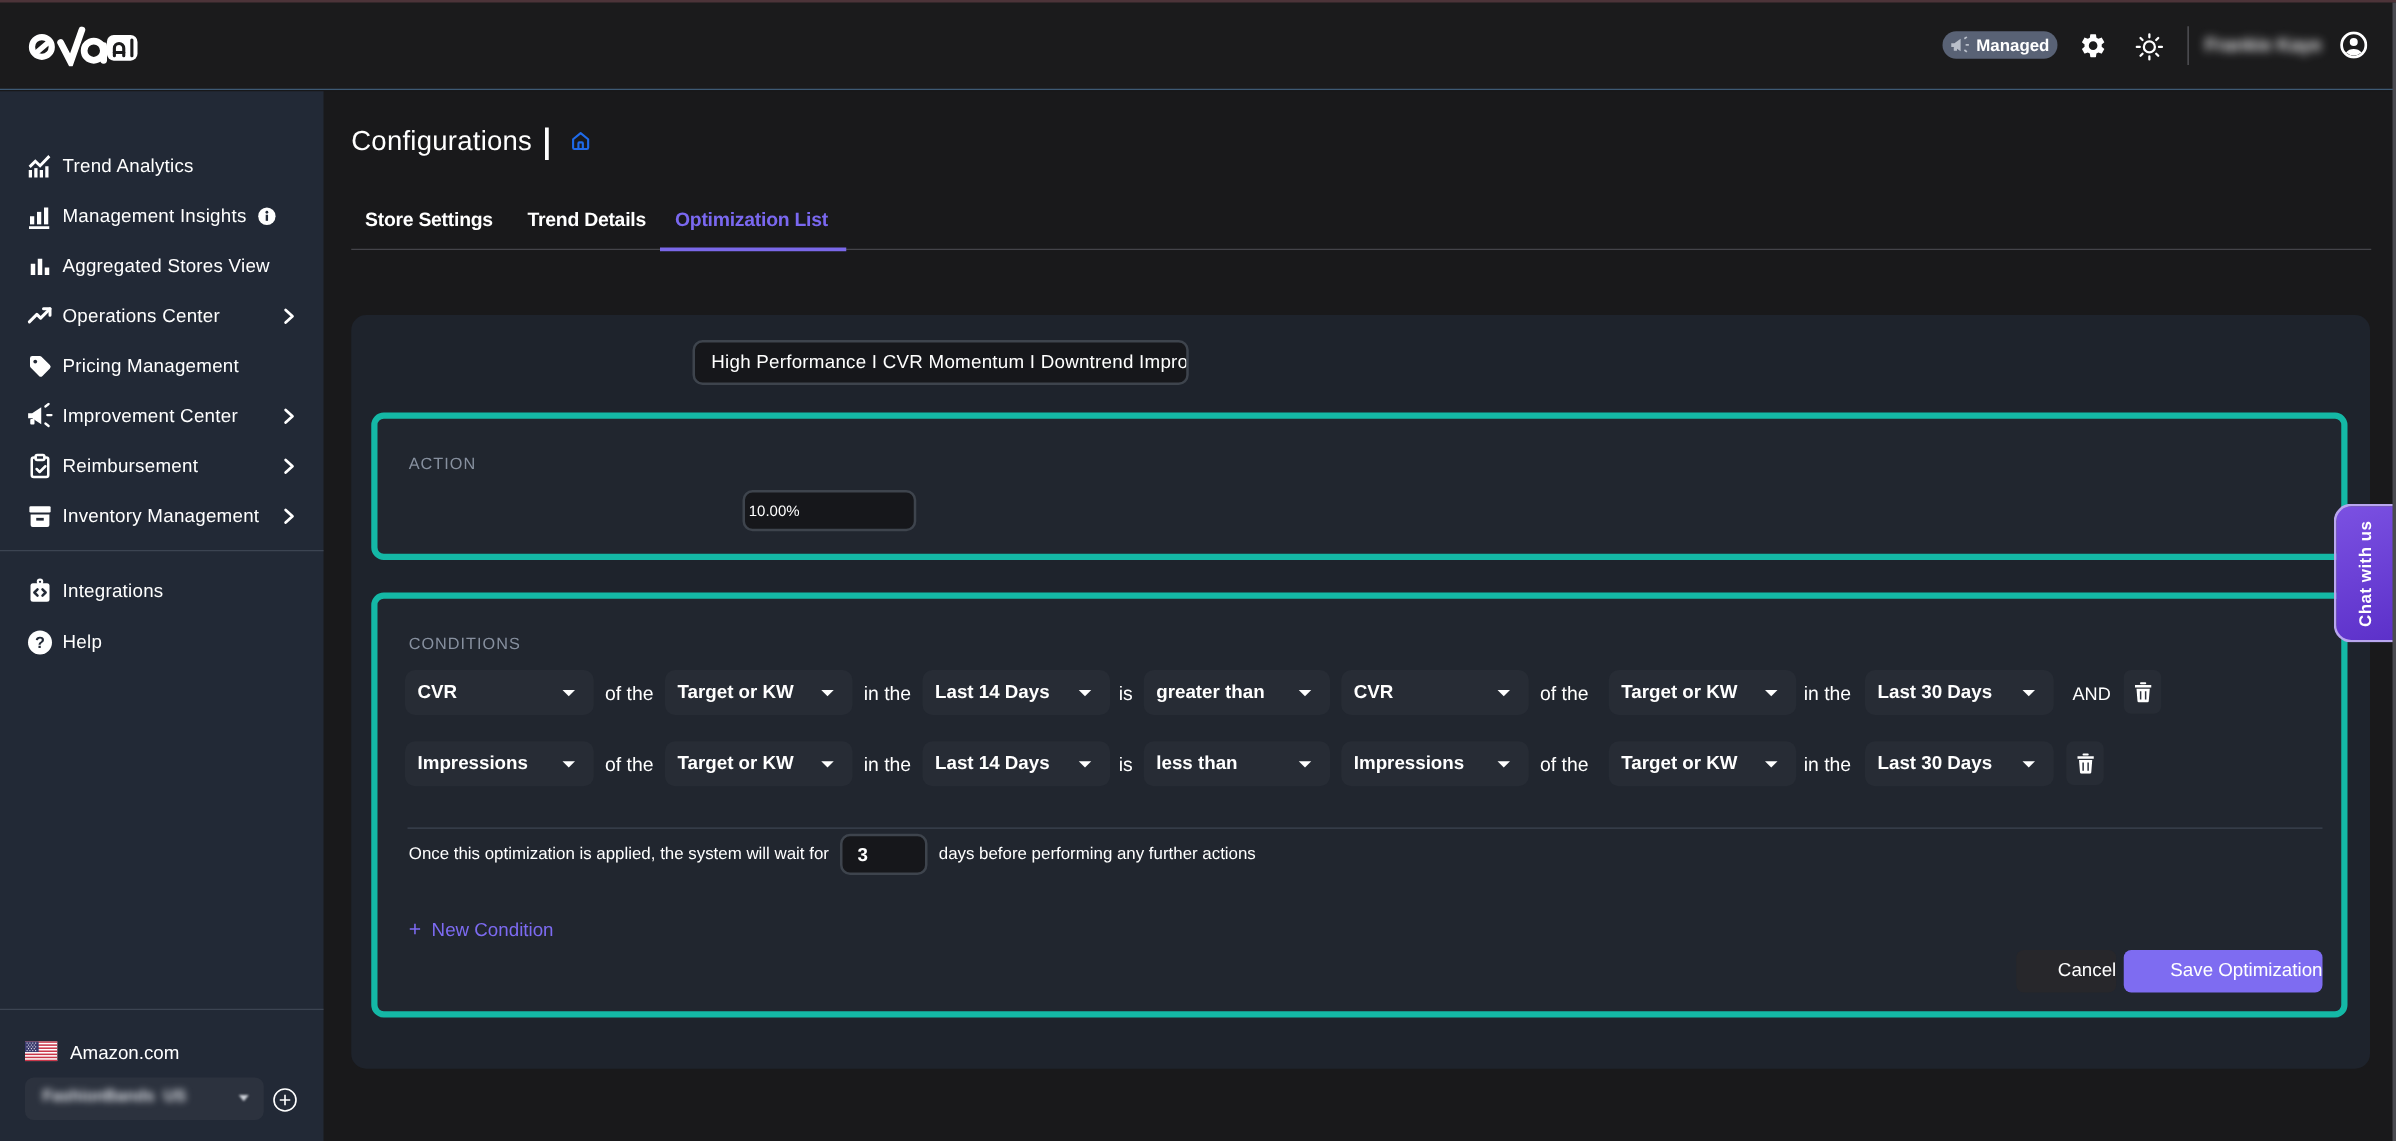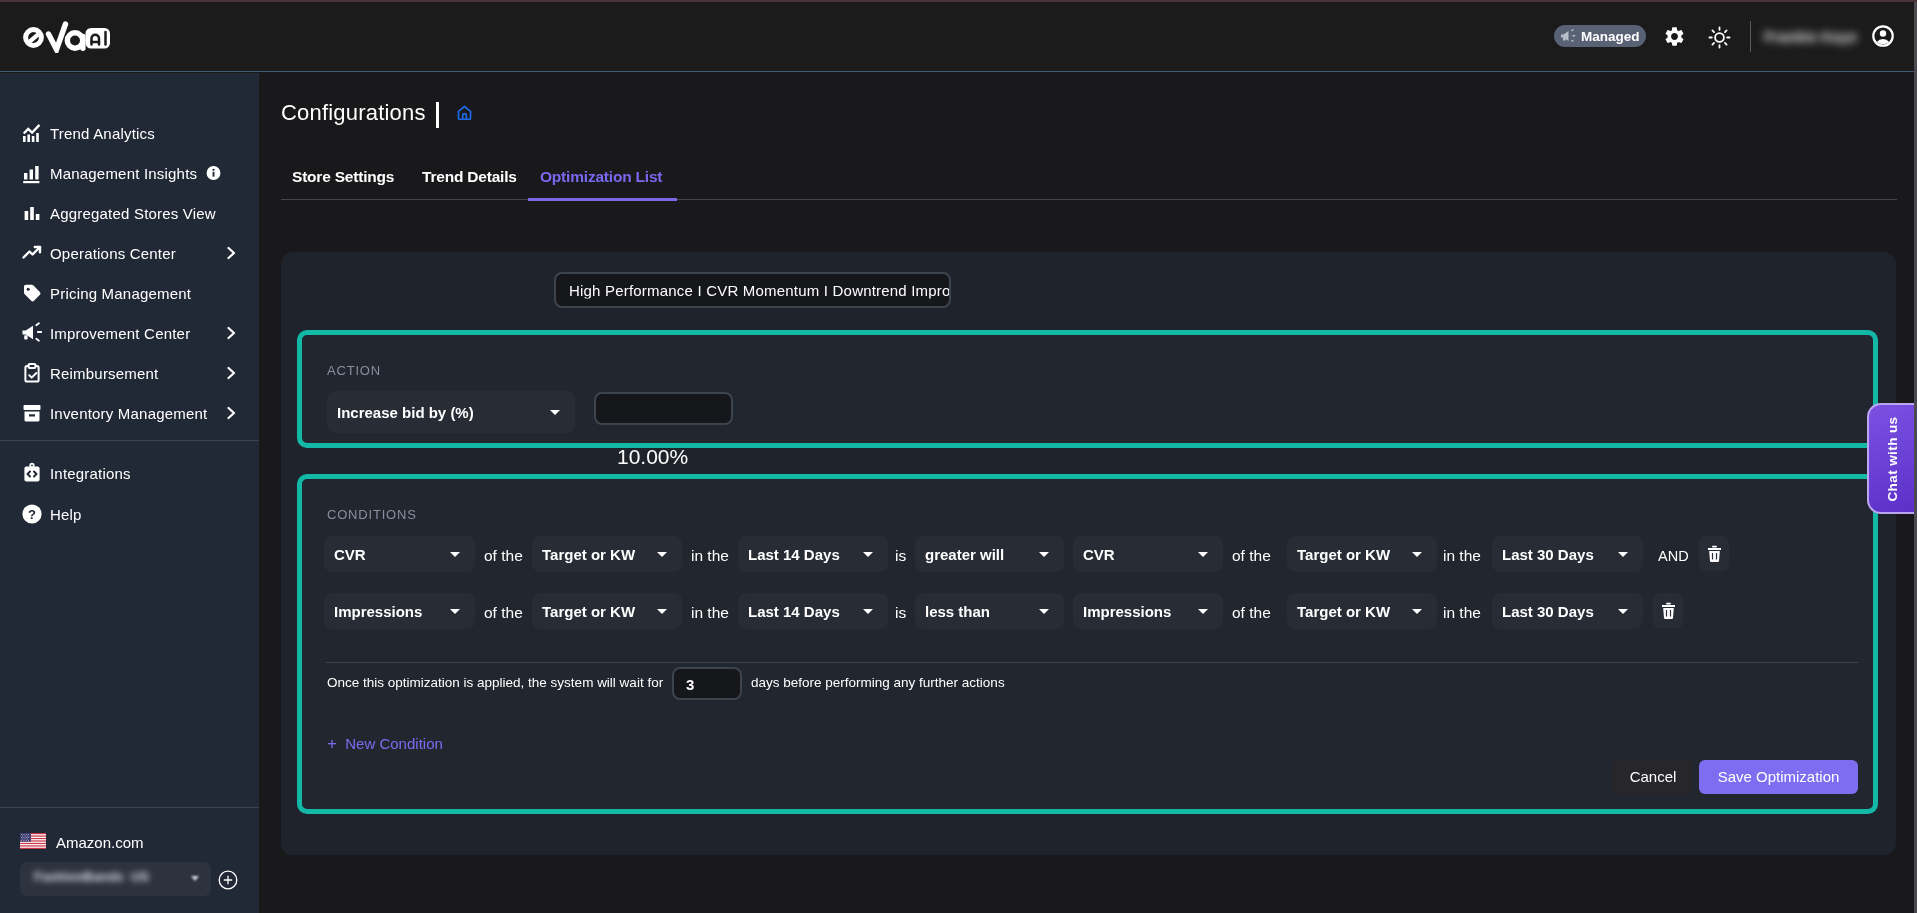--- a/index.html
+++ b/index.html
@@ -25,21 +25,21 @@
   #container { position:absolute; left:281px; top:252px; width:1615px; height:603px; background:#1e232c; border-radius:12px; }
   .panel { position:absolute; left:16px; width:1581px; background:#21262f; border:5px solid #14b8a6; border-radius:10px; }
   .plabel { position:absolute; left:25px; color:#87909f; font-size:13px; letter-spacing:0.8px; font-weight:500; }
   .dd { position:absolute; background:#272c35; border-radius:8px; color:#fff; font-weight:700; font-size:15px; }
   .dd .dtx { position:absolute; left:10px; top:50%; transform:translateY(-50%); white-space:nowrap; }
   .dd .caret { position:absolute; right:15px; top:50%; margin-top:-2.5px; width:0; height:0;
      border-left:5px solid transparent; border-right:5px solid transparent; border-top:5.5px solid #fff; }
   .glabel { position:absolute; color:#fff; font-size:15.5px; white-space:nowrap; }
   .tinput { position:absolute; background:#16171b; border:2px solid #3e444d; border-radius:8px; color:#fff; }
   .trashbtn { position:absolute; width:30px; height:35px; background:#272c35; border-radius:6px; }
-  .btn { position:absolute; height:34px; border-radius:6px; color:#fff; font-size:15px; text-align:center; }
+  .btn { position:absolute; height:34px; border-radius:6px; color:#fff; font-size:15px; text-align:right; }
 </style>
 </head>
 <body>
 <div id="page">
 
   <div id="topbar">
     <div id="topline"></div>
 
     <svg class="abs" style="left:22px;top:21px;" width="92" height="32" viewBox="0 0 92 32">
       <g fill="none" stroke="#fff" stroke-linecap="round">
@@ -275,26 +275,22 @@
 
   <div id="container">
 
 
     <div class="tinput" style="left:273px;top:20px;width:397px;height:36px;">
       <div class="abs" style="left:13px;top:50%;transform:translateY(-50%);font-size:15px;letter-spacing:0.2px;white-space:nowrap;width:380px;overflow:hidden;">High Performance I CVR Momentum I Downtrend Improvement</div>
     </div>
 
     <div class="panel" style="top:78px;height:118px;">
       <div class="plabel" style="top:28px;">ACTION</div>
-      <div class="dd" style="left:25px;top:56px;width:248px;height:42px;">
-        <div class="dtx">Increase bid by (%)</div>
-          <div class="caret"></div>
-      </div>
       <div class="tinput" style="left:292px;top:57px;width:139px;height:33px;">
-        <div class="abs" style="left:21px;top:50%;transform:translateY(-50%);font-size:21px;margin-top:48px;">10.00%</div>
+        <div class="abs" style="left:3px;top:50%;transform:translateY(-50%);font-size:12px;">10.00%</div>
       </div>
     </div>
 
     <div class="panel" style="top:222px;height:340px;">
       <div class="plabel" style="top:28px;">CONDITIONS</div>
 
       <div class="dd" style="left:22px;top:57px;width:151px;height:36px;">
           <div class="dtx">CVR</div>
           <div class="caret"></div>
         </div>
@@ -303,21 +299,21 @@
           <div class="dtx">Target or KW</div>
           <div class="caret"></div>
         </div>
       <div class="glabel" style="left:389px;top:68px;">in the</div>
       <div class="dd" style="left:436px;top:57px;width:150px;height:36px;">
           <div class="dtx">Last 14 Days</div>
           <div class="caret"></div>
         </div>
       <div class="glabel" style="left:593px;top:68px;">is</div>
       <div class="dd" style="left:613px;top:57px;width:149px;height:36px;">
-          <div class="dtx">greater will</div>
+          <div class="dtx">greater than</div>
           <div class="caret"></div>
         </div>
       <div class="dd" style="left:771px;top:57px;width:150px;height:36px;">
           <div class="dtx">CVR</div>
           <div class="caret"></div>
         </div>
       <div class="glabel" style="left:930px;top:68px;">of the</div>
       <div class="dd" style="left:985px;top:57px;width:150px;height:36px;">
           <div class="dtx">Target or KW</div>
           <div class="caret"></div>

